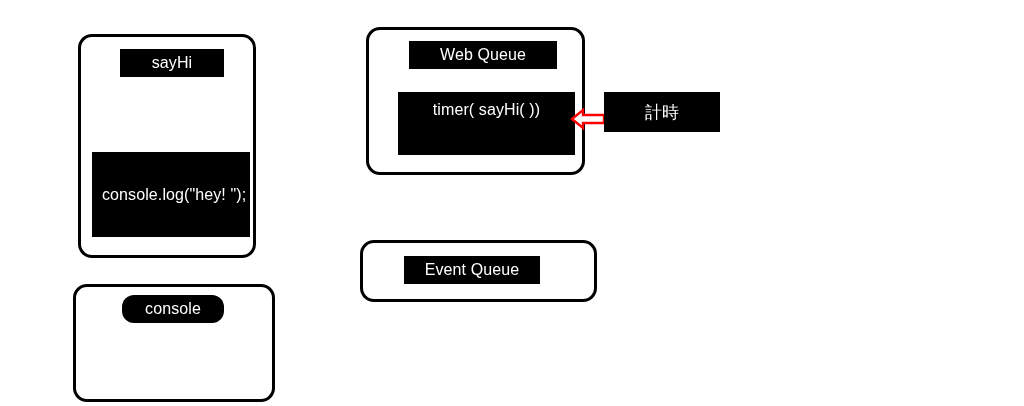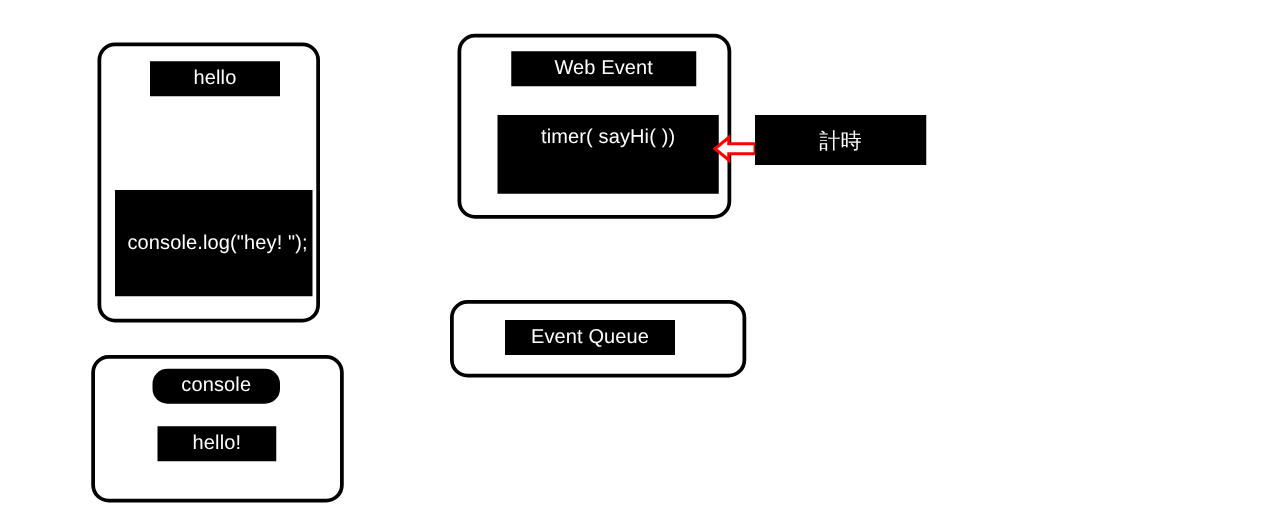--- a/index.html
+++ b/index.html
@@ -61,46 +61,45 @@
   
   #webapi-panel  { left: 366px; top: 27px;  width: 219px; height: 148px; }
   #webapi-title  { left: 409px; top: 41px;  width: 148px; height: 28px; font-size: 16px; }
   #webapi-timer  { left: 398px; top: 92px;  width: 177px; height: 63px; font-size: 16px; }
 
   
   #queue-panel   { left: 360px; top: 240px; width: 237px; height: 62px; }
   #queue-title   { left: 404px; top: 256px; width: 136px; height: 28px; font-size: 16px; }
 
   
-  #timing-label  { left: 604px; top: 92px;  width: 137px; height: 40px; font-size: 17px; }
+  #timing-label  { left: 604px; top: 92px;  width: 116px; height: 40px; font-size: 17px; }
 
   .arrow-wrap {
     position: absolute;
     left: 570px;
     top: 106px;
     width: 36px;
     height: 26px;
   }
   .arrow-wrap svg { display: block; }
 </style>
 </head>
 <body>
 
 <div class="canvas">
 
   <div class="panel" id="stack-panel"></div>
-  <div class="bar" id="stack-title">hello</div>
+  <div class="bar" id="stack-title">sayHi</div>
   <div class="bar left-pad" id="stack-frame">console.log("hey! ");</div>
 
   <div class="panel" id="console-panel"></div>
   <div class="bar" id="console-title">console</div>
-  <div class="bar" id="console-out">hello!</div>
 
   <div class="panel" id="webapi-panel"></div>
-  <div class="bar" id="webapi-title">Web Event</div>
+  <div class="bar" id="webapi-title">Web Queue</div>
   <div class="bar tall-top" id="webapi-timer">timer( sayHi( ))</div>
 
   <div class="panel" id="queue-panel"></div>
   <div class="bar" id="queue-title">Event Queue</div>
 
   <div class="arrow-wrap">
     <svg width="36" height="26" viewBox="0 0 36 26" xmlns="http://www.w3.org/2000/svg">
       <polygon points="2,13 13,4 13,9 34,9 34,17 13,17 13,22" fill="#ffffff" stroke="#ff0000" stroke-width="2.4" stroke-linejoin="miter"></polygon>
     </svg>
   </div>

